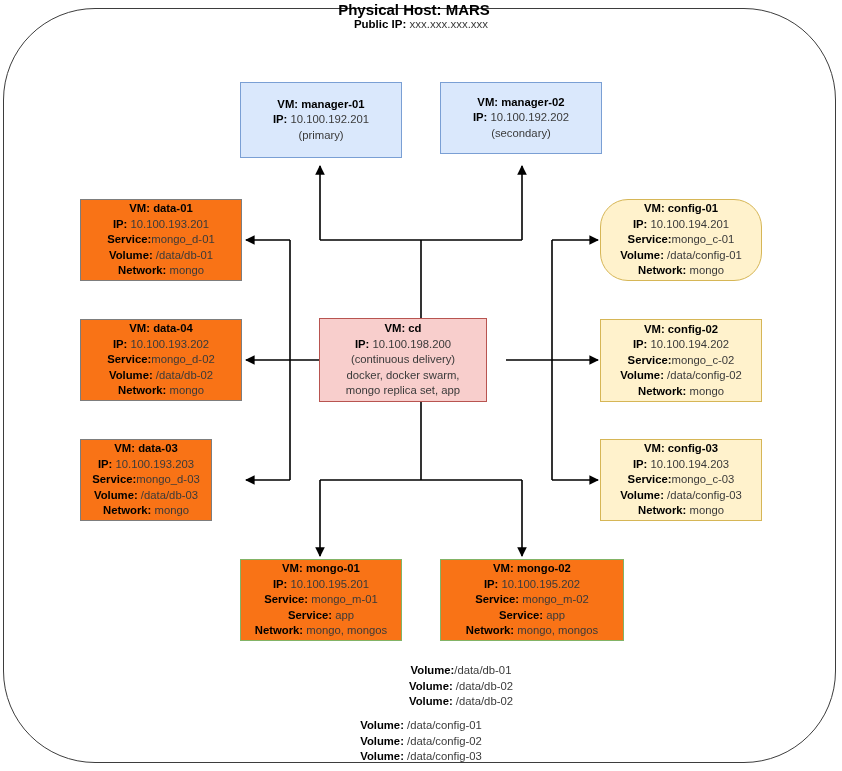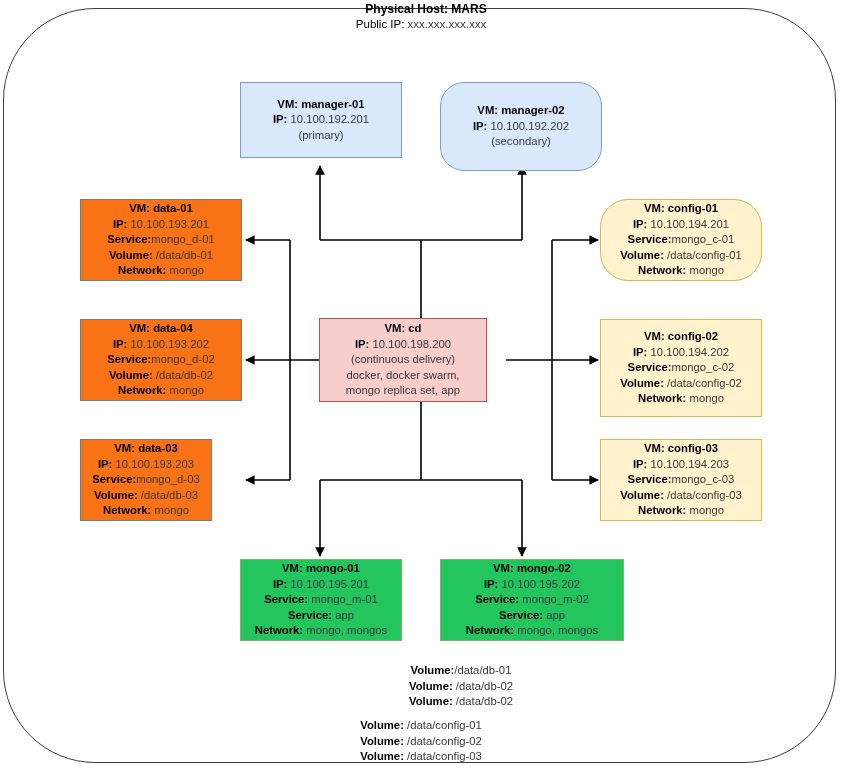--- a/index.html
+++ b/index.html
@@ -32,35 +32,34 @@
     border-radius: 92px;
     background: transparent;
     box-sizing: border-box;
   }
   .host-title {
     position: absolute;
     left: 0;
     top: 2px;
     width: 828px;
     text-align: center;
-    font-size: 12px;
+    font-size: 15px;
     font-weight: bold;
     line-height: 15px;
-    margin-left: 12px;
   }
   .host-subtitle {
     position: absolute;
     left: 0;
     top: 17px;
     width: 842px;
     text-align: center;
     font-size: 11.5px;
     line-height: 15px;
   }
-  .host-subtitle .lbl { font-weight: normal; }
+  .host-subtitle .lbl { font-weight: bold; }
   .host-subtitle .val { color: #3b3b3b; }
 
   
   .node {
     position: absolute;
     box-sizing: border-box;
     border: 1px solid #777777;
     display: flex;
     flex-direction: column;
     align-items: center;
@@ -71,21 +70,21 @@
   }
   .node .line { white-space: nowrap; }
   .node .k { font-weight: bold; color: #000; }
   .node .v { color: #3a3a3a; font-weight: normal; }
   .node .title { font-weight: bold; }
 
   .node.manager { background: #dae8fc; border-color: #7a9fd4; }
   .node.data    { background: #f97316; border-color: #7d7d7d; }
   .node.config  { background: #fff2cc; border-color: #d6b656; }
   .node.cd      { background: #f8cecc; border-color: #b85450; }
-  .node.mongo   { background: #22c55e; border-color: #82b366; }
+  .node.mongo   { background: #f97316; border-color: #82b366; }
 
   
   #wires {
     position: absolute;
     left: 0; top: 0;
     width: 842px; height: 771px;
     pointer-events: none;
   }
 
   .footnotes {
@@ -149,21 +148,21 @@
 
   <div class="node manager" style="left:240px; top:82px; width:162px; height:76px;">
     <div class="line title">VM: manager-01</div>
     <div class="line">
       <span class="k">IP:</span>
       <span class="v">10.100.192.201</span>
     </div>
     <div class="line v">(primary)</div>
   </div>
 
-  <div class="node manager" style="left:440px; top:82px; width:162px; height:89px;border-radius:24px;">
+  <div class="node manager" style="left:440px; top:82px; width:162px; height:72px;">
     <div class="line title">VM: manager-02</div>
     <div class="line">
       <span class="k">IP:</span>
       <span class="v">10.100.192.202</span>
     </div>
     <div class="line v">(secondary)</div>
   </div>
 
   <div class="node data" style="left:80px; top:199px; width:162px; height:82px;">
     <div class="line title">VM: data-01</div>
@@ -234,21 +233,21 @@
     <div class="line">
       <span class="k">Volume:</span>
       <span class="v">/data/config-01</span>
     </div>
     <div class="line">
       <span class="k">Network:</span>
       <span class="v">mongo</span>
     </div>
   </div>
 
-  <div class="node config" style="left:600px; top:319px; width:162px; height:98px;justify-content:center;">
+  <div class="node config" style="left:600px; top:319px; width:162px; height:83px;justify-content:center;">
     <div class="line title">VM: config-02</div>
     <div class="line">
       <span class="k">IP:</span>
       <span class="v">10.100.194.202</span>
     </div>
     <div class="line">
       <span class="k">Service:</span><span class="v">mongo_c-02</span>
     </div>
     <div class="line">
       <span class="k">Volume:</span>

